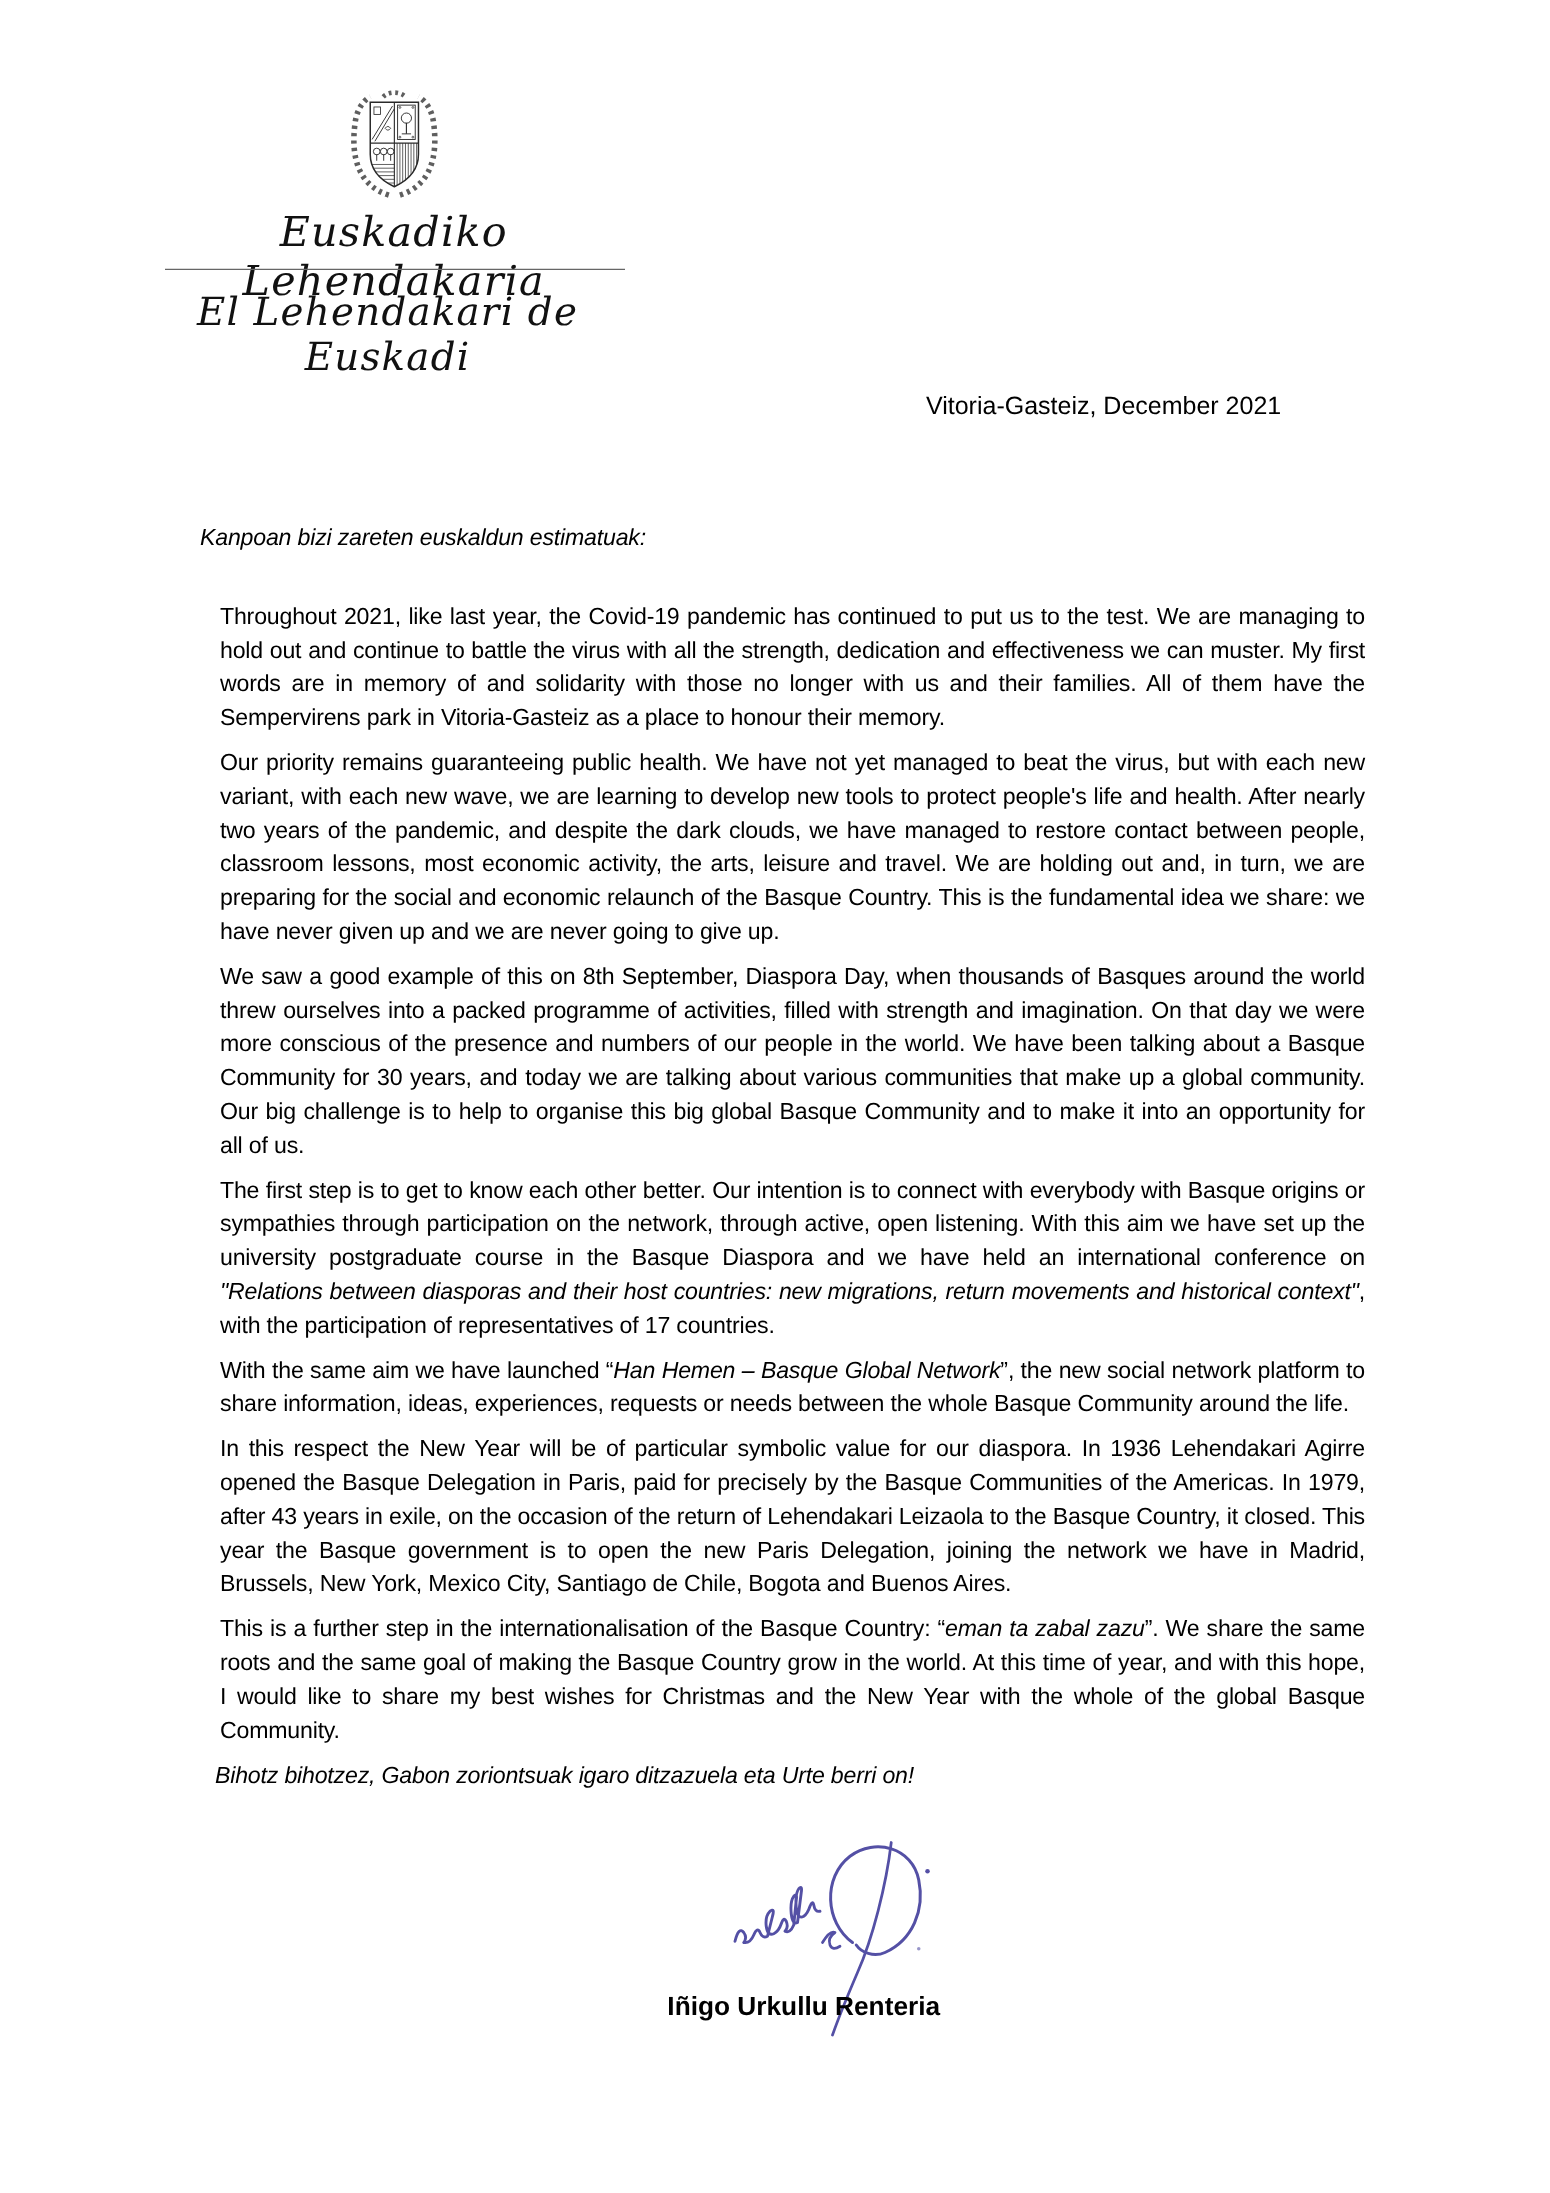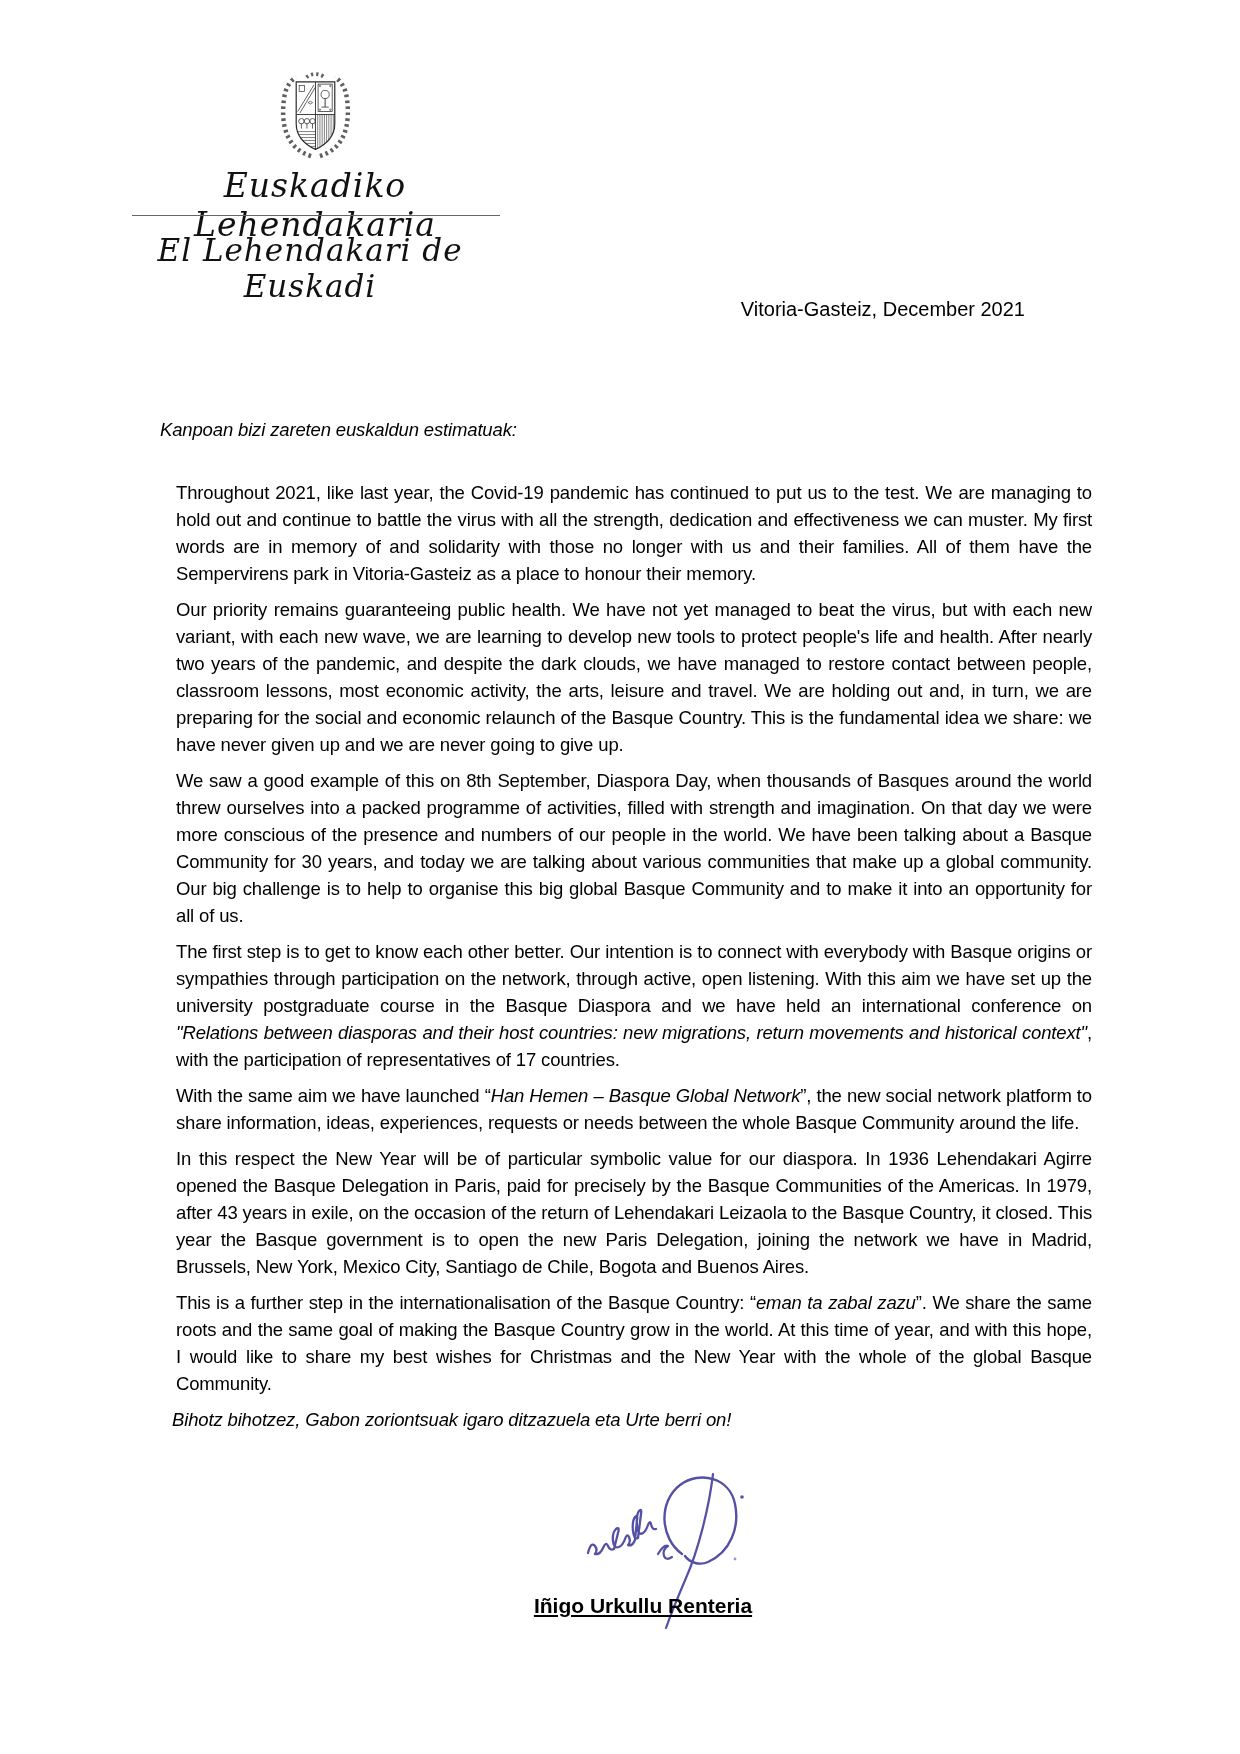--- a/index.html
+++ b/index.html
@@ -11,39 +11,39 @@
     color:#000;
     overflow:hidden;
   }
   
   .crest{position:absolute;left:276px;top:70px;width:76px;height:92px;}
   .script{font-family:"DejaVu Serif", serif;font-style:italic;color:#111;}
   .title-eu{position:absolute;left:125px;top:166px;width:380px;text-align:center;font-size:33px;letter-spacing:1px;}
   .letterhead-rule{position:absolute;left:132px;top:215px;width:368px;border-top:1.5px solid #666;}
   .title-es{position:absolute;left:115px;top:232px;width:390px;text-align:center;font-size:31px;letter-spacing:1px;}
   
-  .dateline{position:absolute;right:147px;top:298px;font-size:20px;}
+  .dateline{position:absolute;right:147px;top:314px;font-size:20px;}
   
   .letter-body{
     position:absolute;left:160px;top:400px;width:932px;
     font-size:18.5px;line-height:27px;letter-spacing:-0.15px;
     text-align:justify;
   }
   .salutation{font-style:italic;margin:16px 0 36px 0;text-align:left;}
   .letter-paragraph{margin:0 0 9px 16px;}
   .it{font-style:italic;}
   .closing{font-style:italic;margin:4px 0 0 12px;text-align:left;}
   
   :root{--ink:#5450a5;}
   .signature-block{position:absolute;left:0;top:1458px;width:1240px;height:200px;}
   .sig-svg{position:absolute;left:520px;top:8px;width:240px;height:165px;}
   .ink{stroke:var(--ink);fill:none;stroke-linecap:round;stroke-linejoin:round;}
   .signatory{
     position:absolute;left:0;top:136px;width:1240px;box-sizing:border-box;padding-left:46px;
-    text-align:center;font-weight:bold;font-size:21px;text-decoration:underline;
+    text-align:center;font-weight:bold;font-size:21px;
   }
   .heraldry{stroke:#2a2a2a;fill:none;}
 </style>
 </head>
 <body>
 
 <div class="page">
 
   <div class="crest">
     <svg viewBox="0 0 100 124" width="76" height="92">

